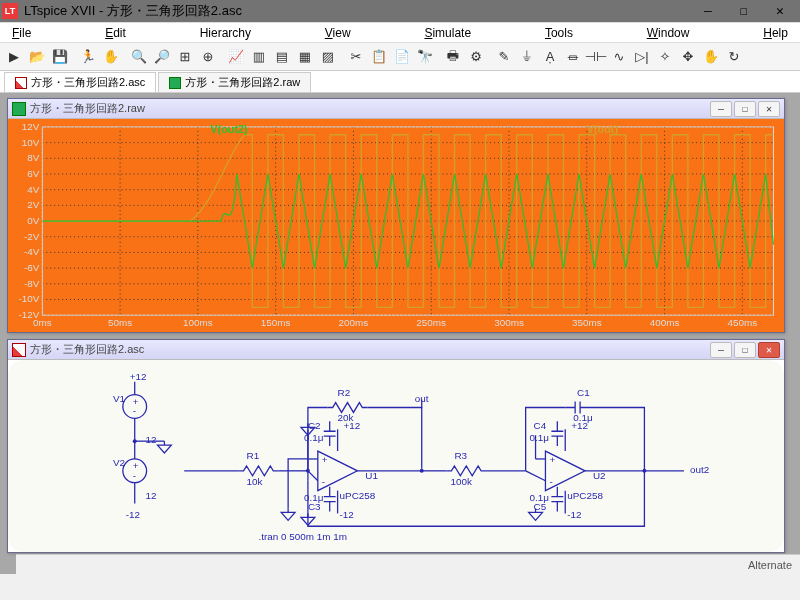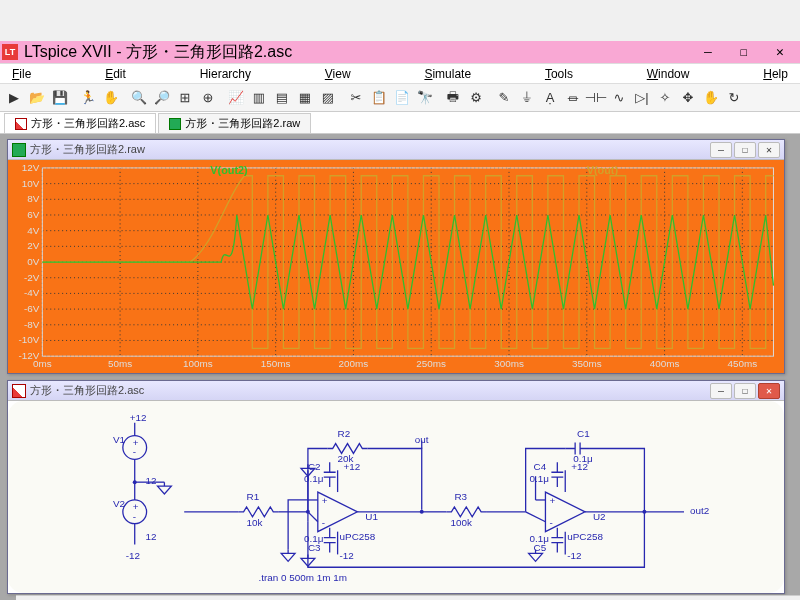--- a/index.html
+++ b/index.html
@@ -1,20 +1,20 @@
 <!DOCTYPE html>
 <html><head>
 <meta charset="utf-8">
 <style>
 * { box-sizing: border-box; margin: 0; padding: 0; }
 body { font-family: "Segoe UI", Tahoma, sans-serif; font-size: 11px; background: #f0f0f0; width: 800px; height: 600px; overflow: hidden; }
 
-.titlebar { height: 23px; background: #f9a8d4; display: flex; align-items: center; padding: 0 2px; border-bottom: 1px solid #ddd; margin-top: 41px; }
+.titlebar { height: 23px; background: #737373; display: flex; align-items: center; padding: 0 2px; border-bottom: 1px solid #ddd; }
 .titlebar .appicon { width: 16px; height: 16px; background: #e83a3a; margin-right: 6px; font-size: 9px; color:#fff; text-align:center; line-height:16px; font-weight:bold;}
-.titlebar .title { flex: 1; font-size: 16px; }
+.titlebar .title { flex: 1; font-size: 13px; }
 .titlebar .winbtns { display: flex; }
 .titlebar .winbtn { width: 36px; height: 22px; text-align: center; line-height: 22px; font-family: monospace; font-size: 13px; }
 
 .menubar { height: 20px; background: #fff; display: flex; align-items: center; padding: 0 4px; font-size: 12px; border-bottom: 1px solid #ddd; justify-content: space-between; }
 .menubar span { padding: 2px 8px; cursor: default; }
 .menubar span u { text-decoration: underline; }
 
 .toolbar { height: 28px; background: #f5f5f5; border-bottom: 1px solid #ccc; display: flex; align-items: center; padding: 0 3px; gap: 1px; }
 .tbtn { width: 22px; height: 22px; border: 1px solid transparent; display: flex; align-items: center; justify-content: center; font-size: 13px; color: #333; }
 .tsep { width: 4px; }

